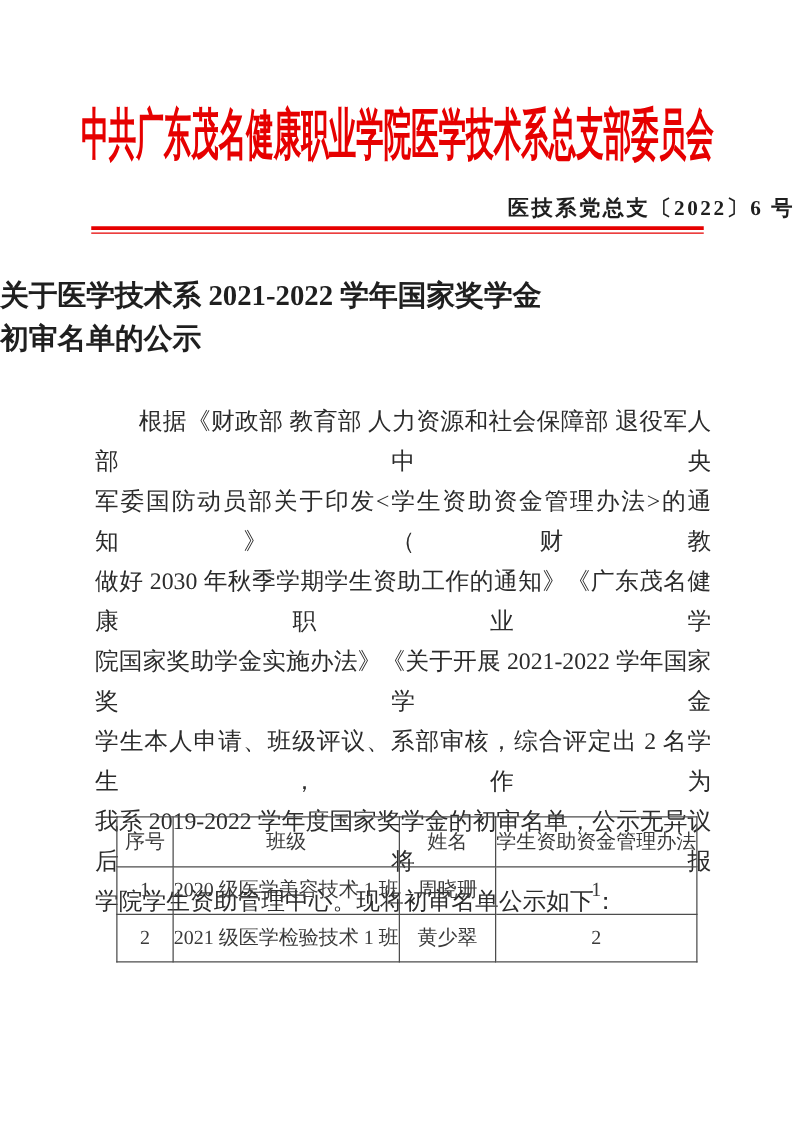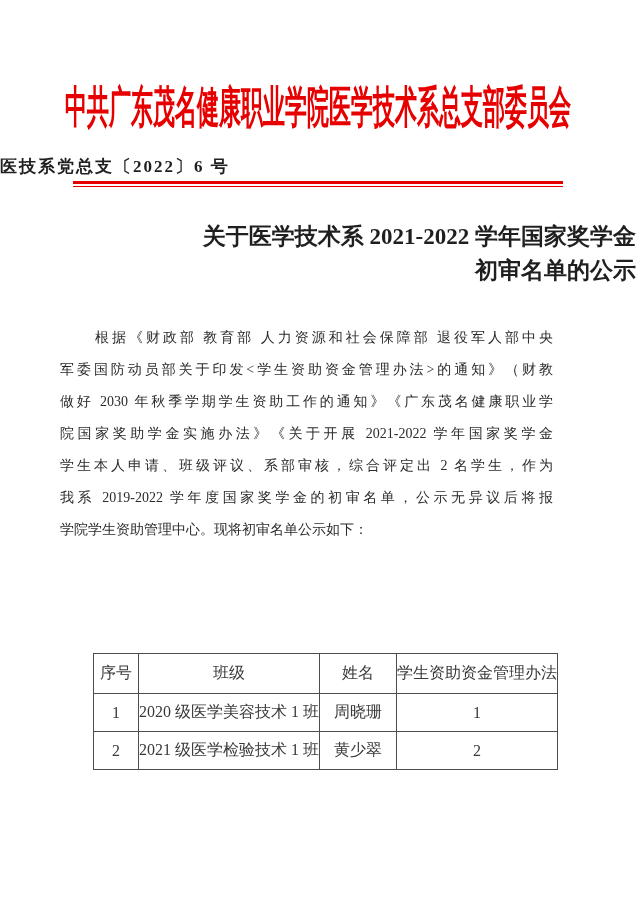--- a/index.html
+++ b/index.html
@@ -18,40 +18,40 @@
   }
   .org-header .stretch {
     display:inline-block; white-space:nowrap;
     font-size:22px; font-weight:700; color:#e60000;
     transform:scale(1,2.0); transform-origin:center;
   }
 
   
   .doc-number {
     position:absolute; top:155px; left:0; width:636px;
-    text-align:left; font-size:17px; font-weight:700;
+    text-align:right; font-size:17px; font-weight:700;
     letter-spacing:2px; color:#1f1f1f;
   }
 
   
   .red-rule { position:absolute; top:181px; left:73px; width:490px; }
   .red-rule .thick { height:3px; background:#e60000; }
   .red-rule .thin  { height:1px; background:#e60000; margin-top:2px; }
 
   
   .doc-title {
     position:absolute; top:220px; left:0; width:636px;
-    text-align:right; font-weight:700; font-size:23px;
+    text-align:left; font-weight:700; font-size:23px;
     line-height:34px; color:#1f1f1f;
   }
 
   
   .body-text {
-    position:absolute; top:322px; left:60px; width:493px;
-    font-size:14px; line-height:32px; color:#2b2b2b;
+    position:absolute; top:322px; left:76px; width:493px;
+    font-size:19px; line-height:32px; color:#2b2b2b;
   }
   .body-line { text-align:justify; text-align-last:justify; }
   .body-line.first { text-indent:35px; }
   .body-line.last  { text-align:justify; text-align-last:left;font-family:Liberation Serif, serif; }
 
   
   .roster-table {
     position:absolute; top:653px; left:93px;
     border-collapse:collapse; table-layout:fixed;
     font-size:16px; color:#3a3a3a;

